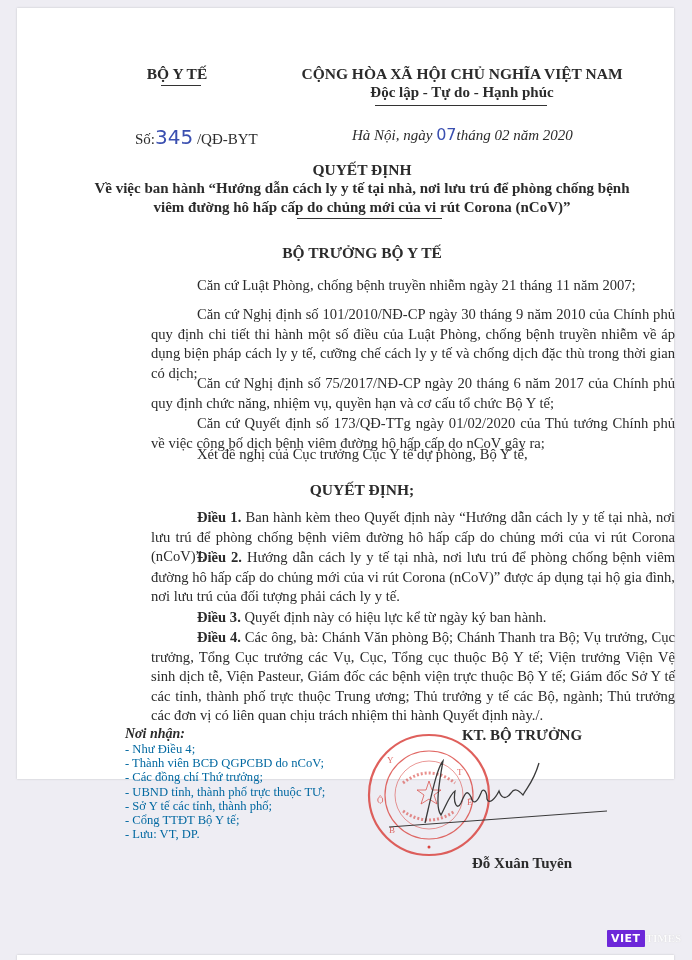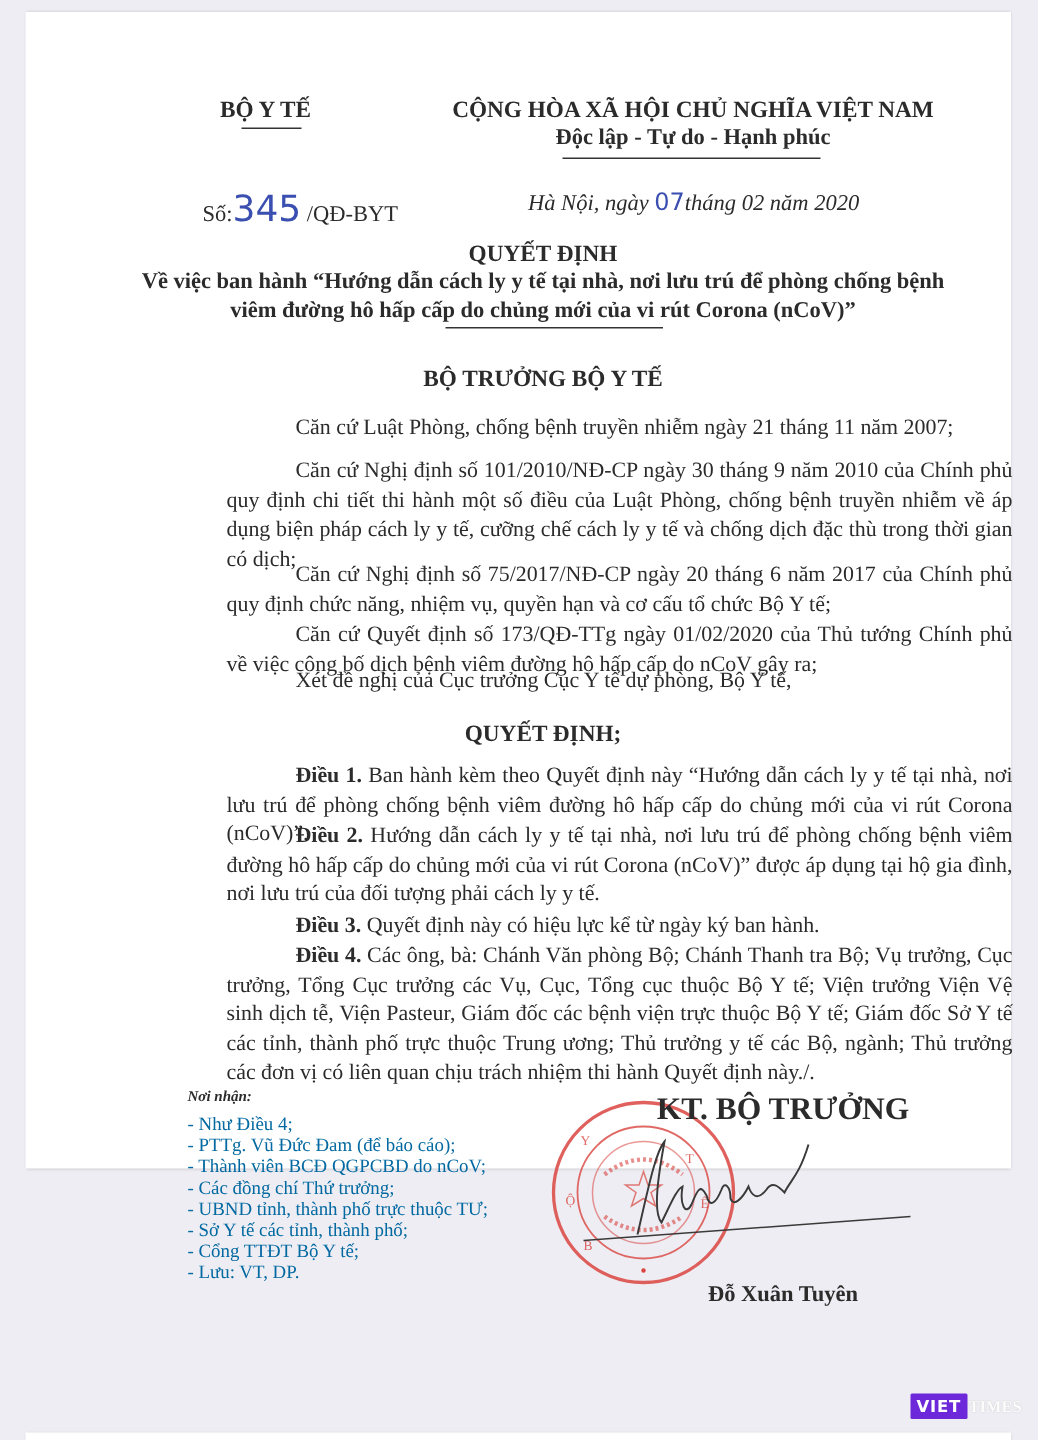--- a/index.html
+++ b/index.html
@@ -26,21 +26,21 @@
   .ctr { text-align:center; }
   .hw { font-family:"DejaVu Sans", sans-serif; color:#3a4fb0; font-weight:normal; }
 
   .ministry { left:95px; top:57px; width:130px; font-size:15.5px; }
   .ministry-line { left:144px; top:77px; width:40px; border-top:1px solid #333; height:0; }
   .nation { left:275px; top:57px; width:340px; font-size:15.5px; }
   .motto { left:275px; top:76px; width:340px; font-size:15px; }
   .motto-line { left:358px; top:97px; width:172px; border-top:1px solid #333; height:0; }
 
   .docno { left:118px; top:117px; font-size:15px; }
-  .docno .hw { font-size:24px; }
+  .docno .hw { font-size:20px; }
   .place { left:335px; top:117px; font-size:15px; }
   .place .hw { font-size:16px; }
 
   .title { left:60px; top:153px; width:570px; font-size:15.5px; }
   .subtitle1 { left:20px; top:172px; width:650px; font-size:15px; }
   .subtitle2 { left:60px; top:191px; width:570px; font-size:15px; }
   .sub-line { left:280px; top:210px; width:145px; border-top:1px solid #333; height:0; }
 
   .minister { left:60px; top:236px; width:570px; font-size:15.5px; }
 
@@ -53,25 +53,25 @@
   .p2 { top:297px; }
   .p3 { top:366px; }
   .p4 { top:406px; }
   .p5 { top:437px; }
   .decide { left:60px; top:473px; width:570px; font-size:15.5px; }
   .a1 { top:500px; }
   .a2 { top:540px; }
   .a3 { top:600px; }
   .a4 { top:620px; }
 
-  .recip-title { left:108px; top:718px; font-size:10px; }
+  .recip-title { left:108px; top:718px; font-size:14px; }
   .recip-list { position:absolute; left:108px; top:734px; font-size:12.6px; line-height:14.2px; color:#0369a1; }
   .recip-list div { white-space:nowrap; }
 
-  .sign1 { left:410px; top:719px; width:190px; font-size:21px; }
+  .sign1 { left:410px; top:719px; width:190px; font-size:15px; }
   .sign2 { left:410px; top:737px; width:190px; font-size:15px; }
   .signer { left:410px; top:847px; width:190px; font-size:15px; }
 
   .stamp { position:absolute; left:350px; top:725px; width:124px; height:124px; }
   .signature { position:absolute; left:360px; top:745px; width:240px; height:80px; }
 
   .logo { position:absolute; left:607px; top:928px; }
   .logo-box {
     display:inline-block; background:#6d28d9; color:#fff;
     font-family:"DejaVu Sans", sans-serif; font-weight:bold; font-size:11px;
@@ -118,21 +118,20 @@
   <div class="abs b ctr decide">QUYẾT ĐỊNH;</div>
 
   <div class="para a1"><b>Điều 1.</b><span> Ban hành kèm theo Quyết định này “Hướng dẫn cách ly y tế tại nhà, nơi lưu trú để phòng chống bệnh viêm đường hô hấp cấp do chủng mới của vi rút Corona (nCoV)”.</span></div>
   <div class="para a2"><b>Điều 2.</b><span> Hướng dẫn cách ly y tế tại nhà, nơi lưu trú để phòng chống bệnh viêm đường hô hấp cấp do chủng mới của vi rút Corona (nCoV)” được áp dụng tại hộ gia đình, nơi lưu trú của đối tượng phải cách ly y tế.</span></div>
   <div class="para a3"><b>Điều 3.</b><span> Quyết định này có hiệu lực kể từ ngày ký ban hành.</span></div>
   <div class="para a4"><b>Điều 4.</b><span> Các ông, bà: Chánh Văn phòng Bộ; Chánh Thanh tra Bộ; Vụ trưởng, Cục trưởng, Tổng Cục trưởng các Vụ, Cục, Tổng cục thuộc Bộ Y tế; Viện trưởng Viện Vệ sinh dịch tễ, Viện Pasteur, Giám đốc các bệnh viện trực thuộc Bộ Y tế; Giám đốc Sở Y tế các tỉnh, thành phố trực thuộc Trung ương; Thủ trưởng y tế các Bộ, ngành; Thủ trưởng các đơn vị có liên quan chịu trách nhiệm thi hành Quyết định này./.</span></div>
 
   <div class="abs b i recip-title">Nơi nhận:</div>
   <div class="recip-list">
     <div>- Như Điều 4;</div>
-    <div>- PTTg. Vũ Đức Đam (để báo cáo);</div>
     <div>- Thành viên BCĐ QGPCBD do nCoV;</div>
     <div>- Các đồng chí Thứ trưởng;</div>
     <div>- UBND tỉnh, thành phố trực thuộc TƯ;</div>
     <div>- Sở Y tế các tỉnh, thành phố;</div>
     <div>- Cổng TTĐT Bộ Y tế;</div>
     <div>- Lưu: VT, DP.</div>
   </div>
 
   <svg class="stamp" viewBox="0 0 124 124">
     <circle cx="62" cy="62" r="60" fill="none" stroke="#d9443f" stroke-width="2.2" opacity="0.85"></circle>

